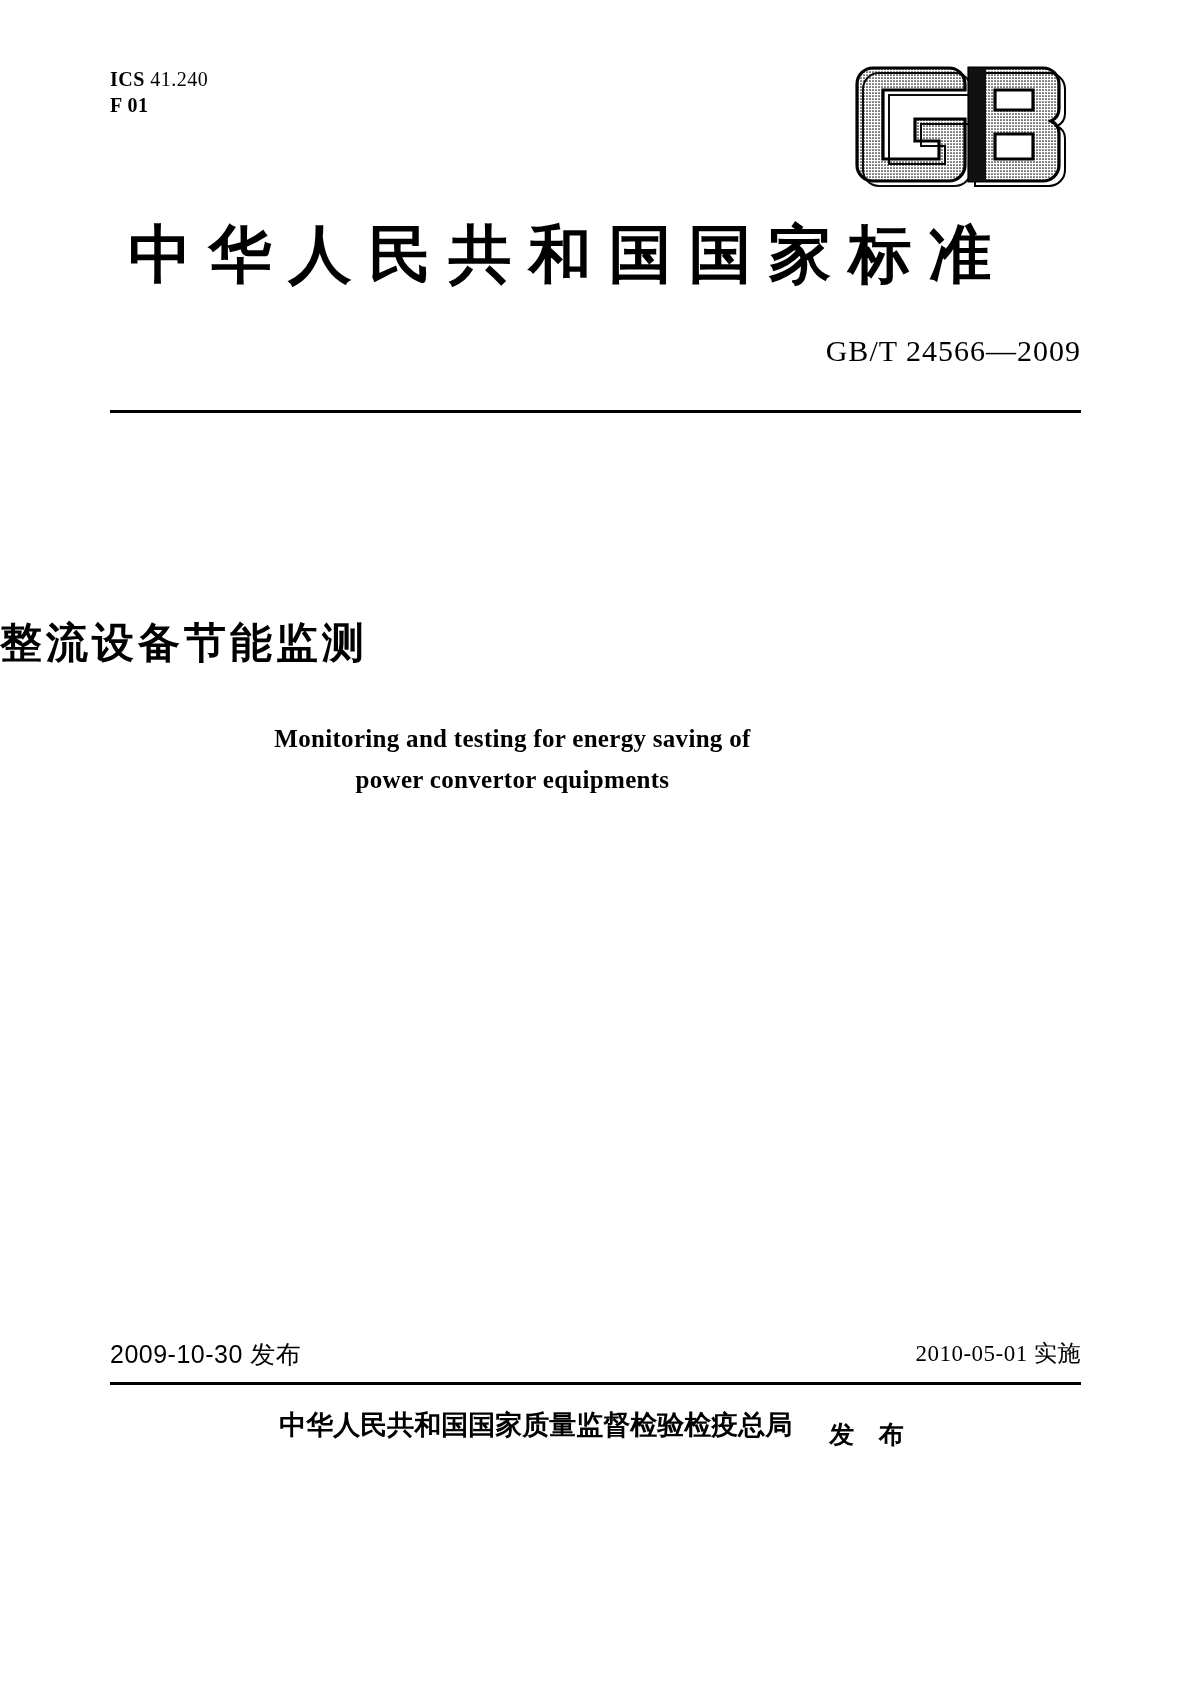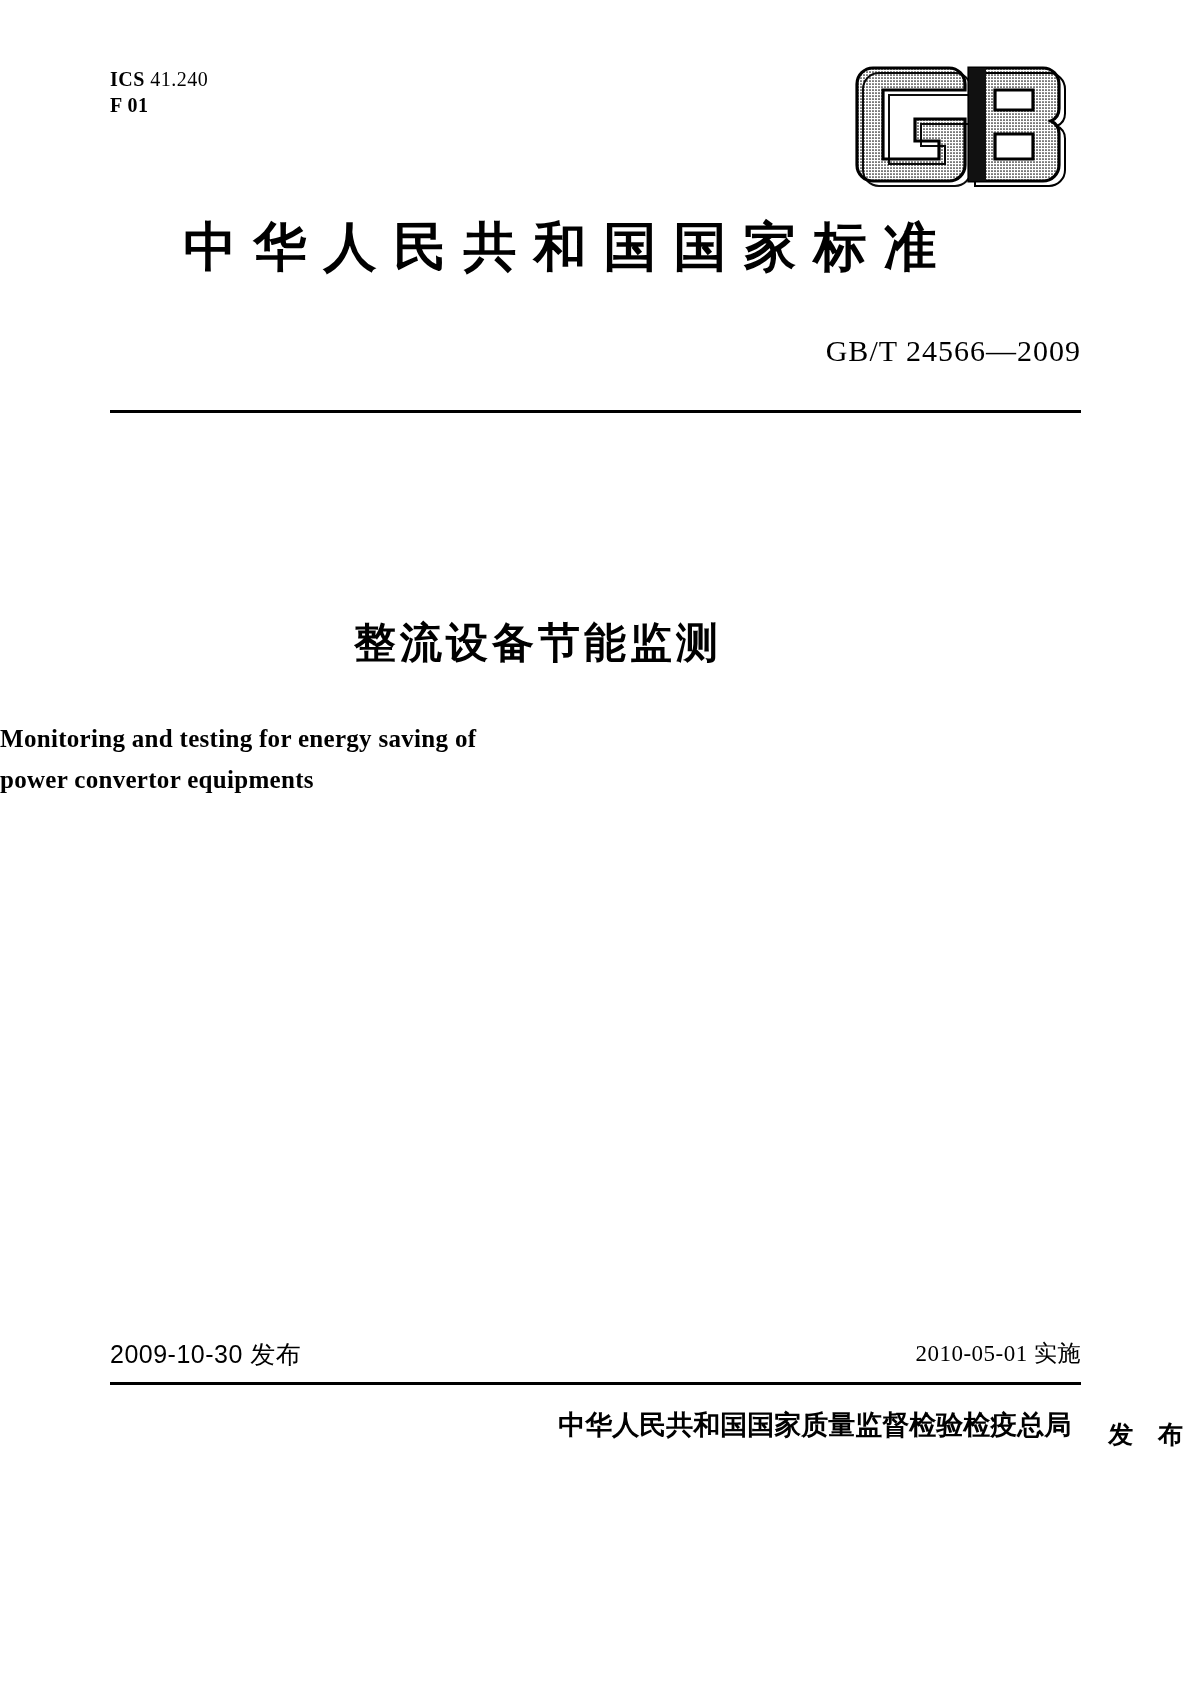--- a/index.html
+++ b/index.html
@@ -50,21 +50,21 @@
 
   
   .cn-standard-title {
     position: absolute;
     left: 105px;
     top: 212px;
     width: 910px;
     text-align: center;
     font-family: "DejaVu Sans", sans-serif;
     font-weight: bold;
-    font-size: 53px;
+    font-size: 63px;
     letter-spacing: 17px;
     text-indent: 17px;
     white-space: nowrap;
   }
 
   
   .std-number {
     position: absolute;
     right: 110px;
     top: 334px;
@@ -90,32 +90,31 @@
     height: 3px;
     background: #000;
   }
 
   
   .doc-title-cn {
     position: absolute;
     left: 0;
     top: 615px;
     width: 1076px;
-    text-align: center;
     font-family: "DejaVu Sans", sans-serif;
     font-weight: bold;
     font-size: 42px;
     letter-spacing: 4px;
   }
   .doc-title-en {
     position: absolute;
     left: 0;
     top: 718px;
     width: 1025px;
-    text-align: left;
+    text-align: center;
     font-family: "Liberation Serif", serif;
     font-weight: bold;
     font-size: 25px;
     line-height: 1.65;
     letter-spacing: 0.3px;
   }
 
   
   .date-publish {
     position: absolute;
@@ -134,21 +133,21 @@
     letter-spacing: 0.5px;
   }
 
   
   .issuer-block {
     position: absolute;
     left: 0;
     top: 1400px;
     width: 1191px;
     display: flex;
-    justify-content: flex-end;
+    justify-content: center;
     align-items: center;
   }
   .issuer-names {
     font-family: "DejaVu Sans", sans-serif;
     font-weight: bold;
     font-size: 27px;
     line-height: 1.5;
     text-align: center;
   }
   .issuer-line-2 {

